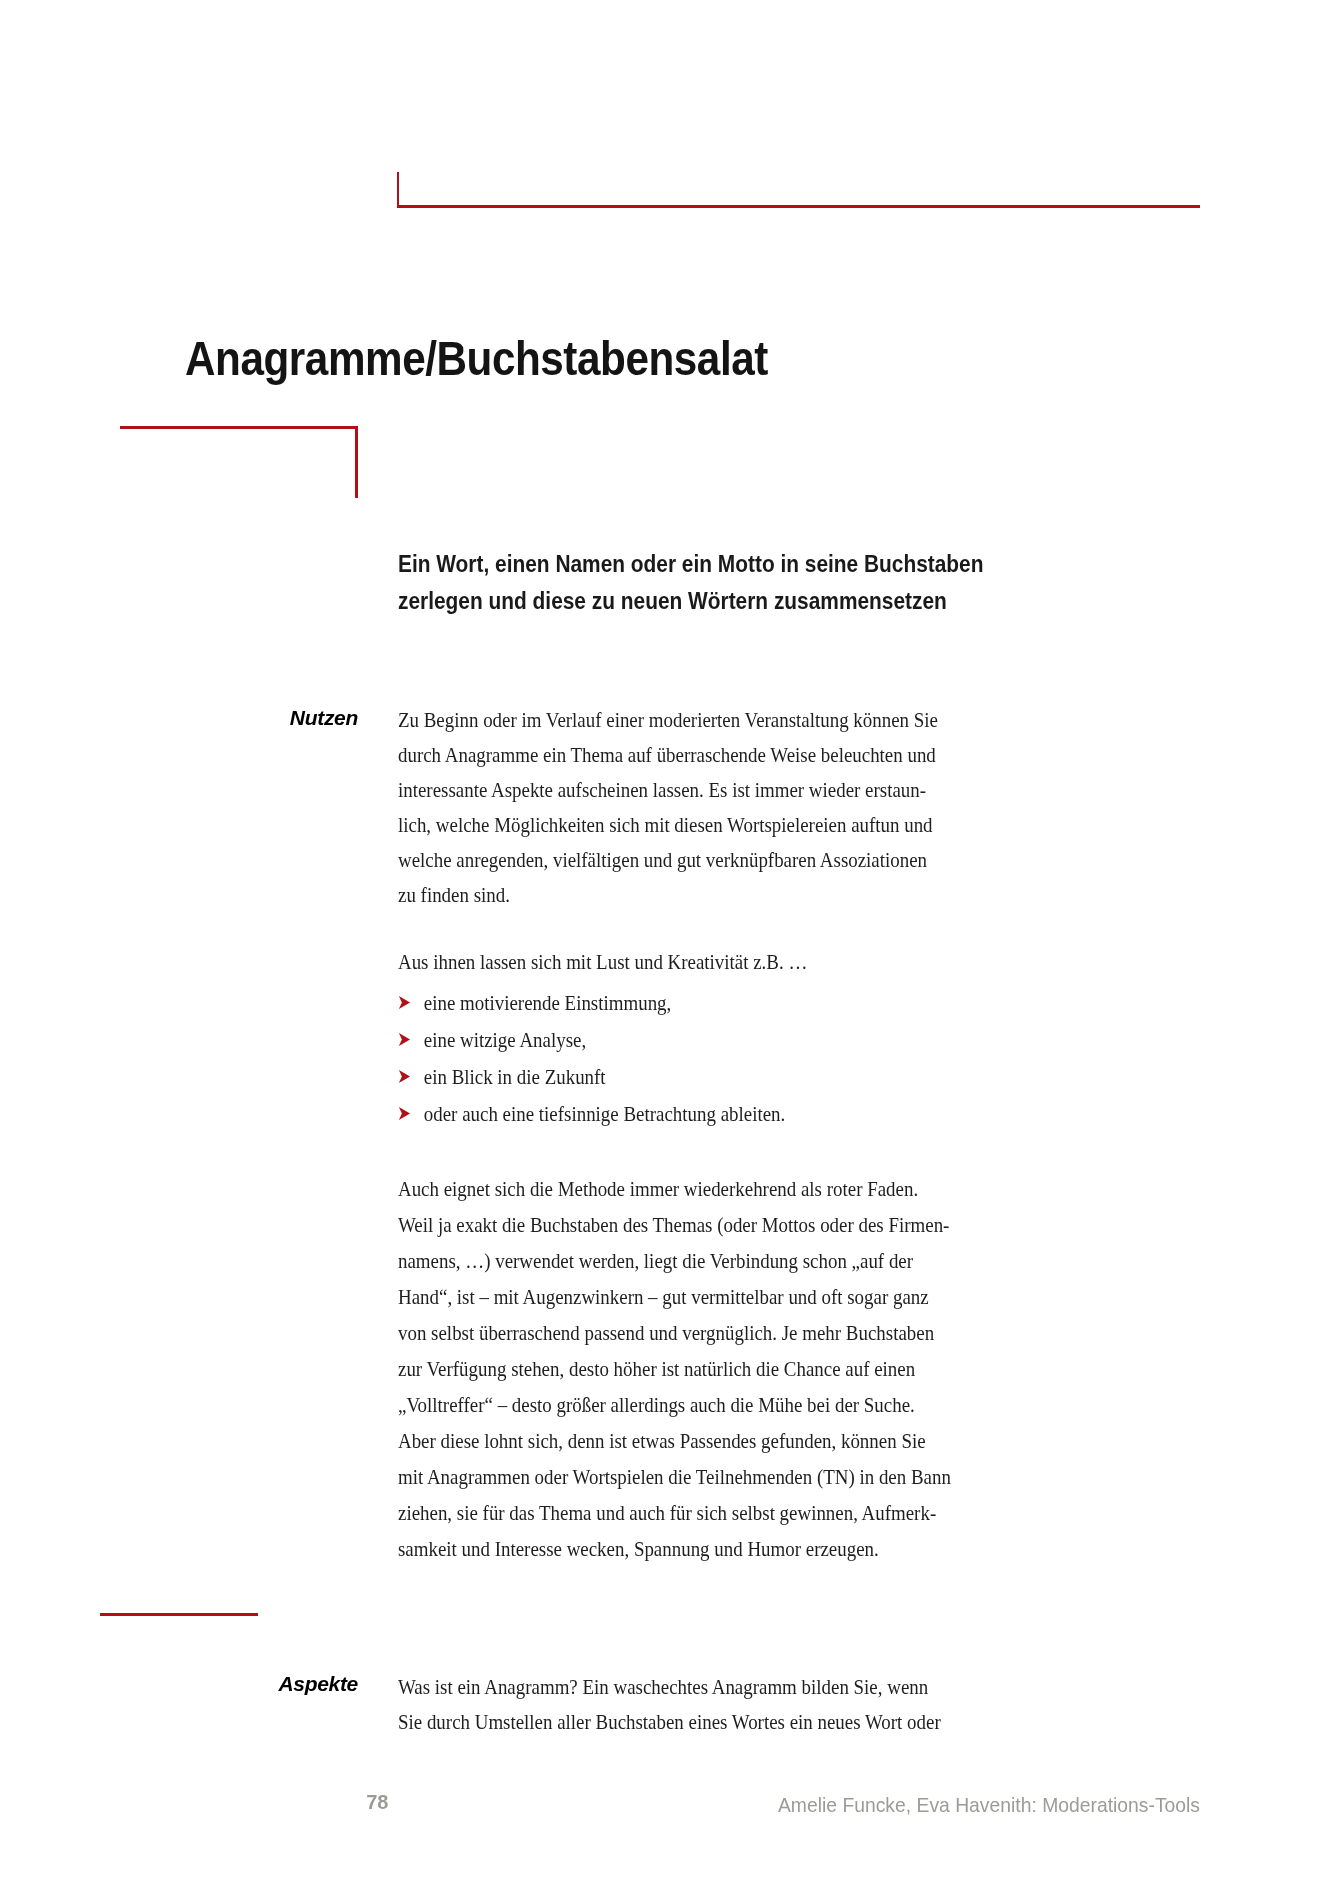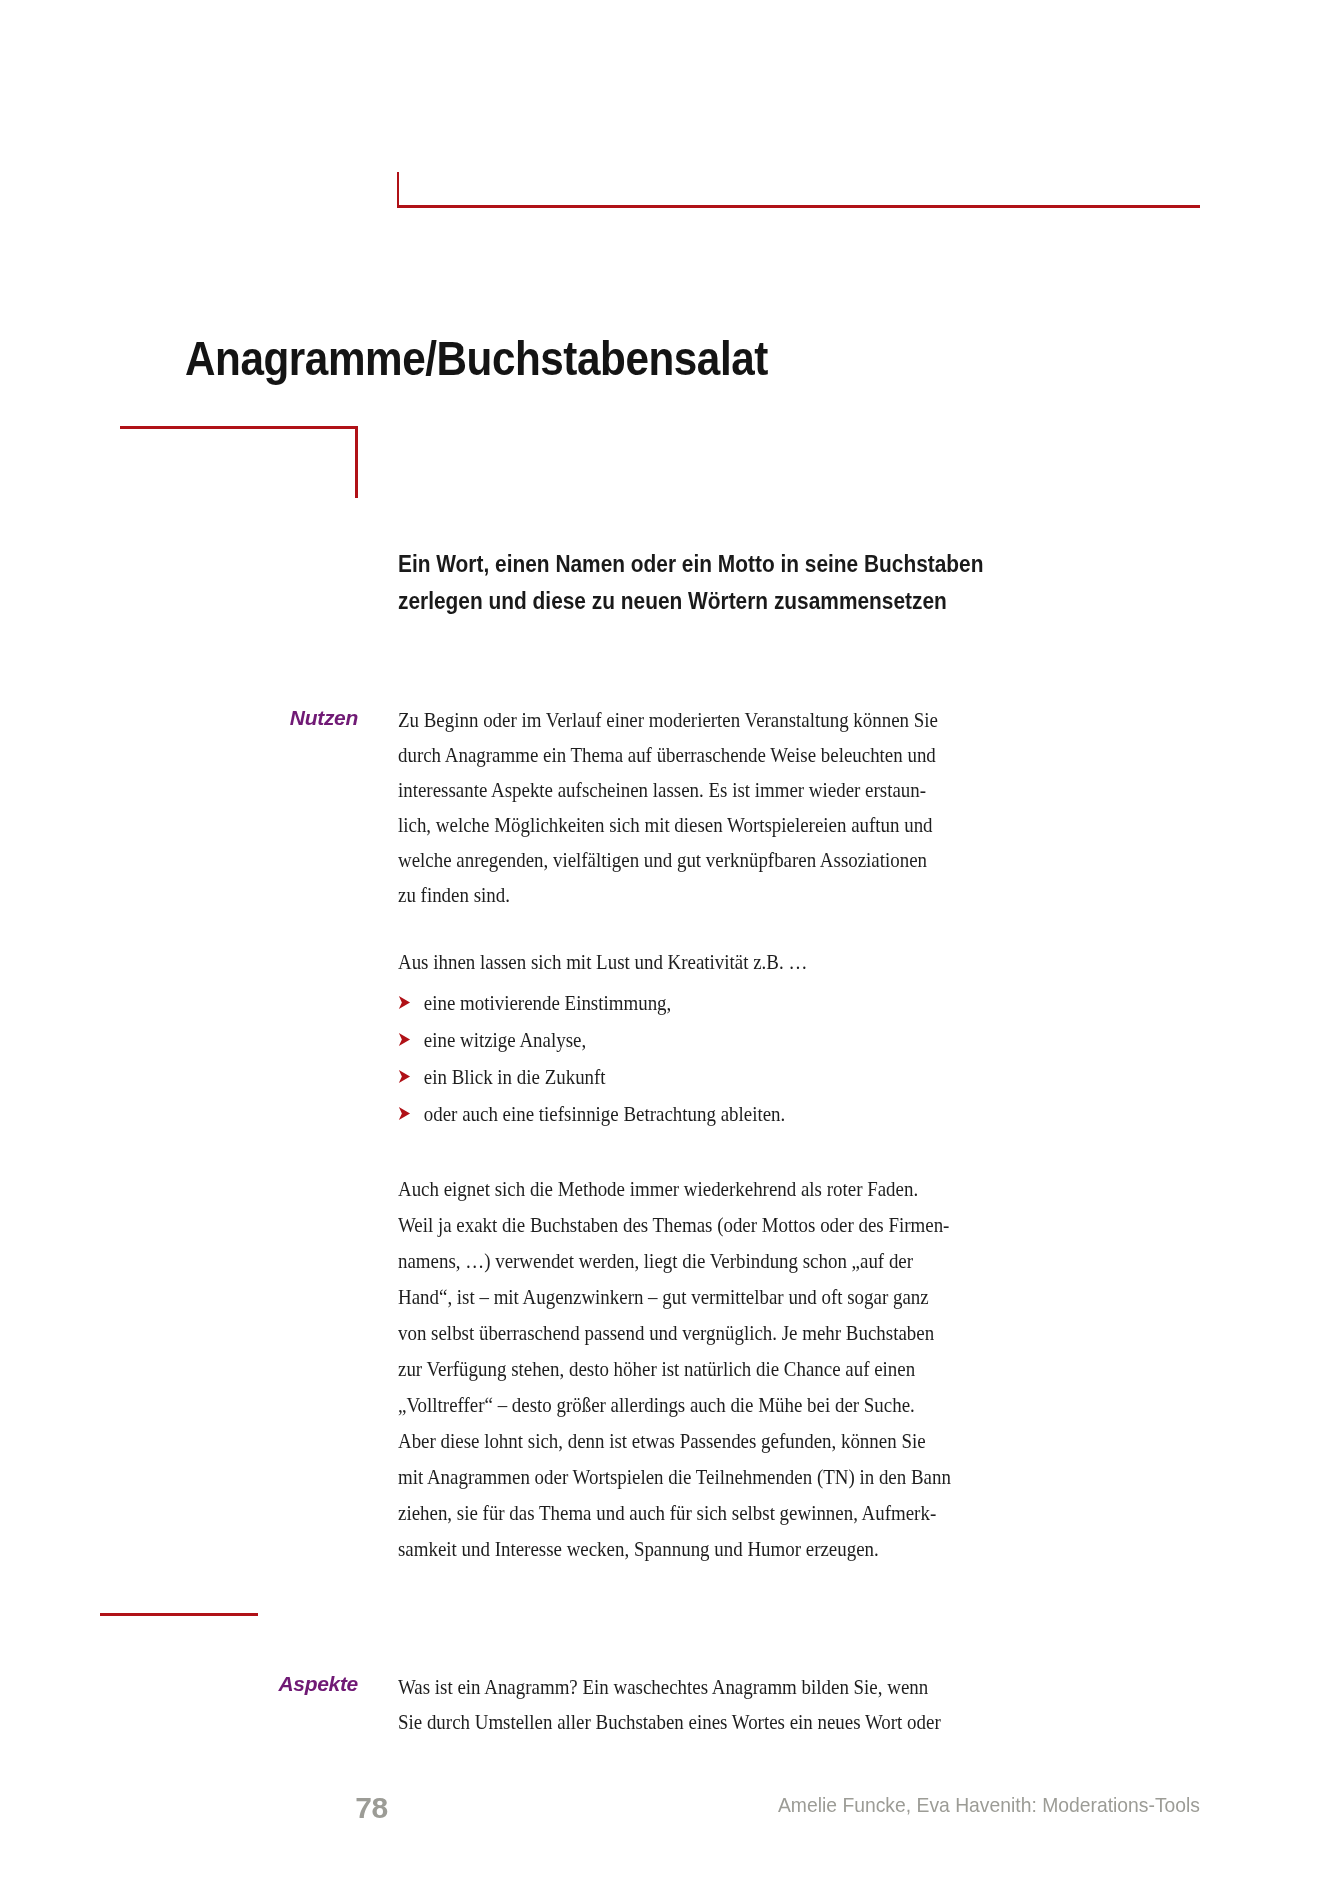--- a/index.html
+++ b/index.html
@@ -34,21 +34,21 @@
     position:absolute;left:398px;top:545px;
     font-size:24px;font-weight:bold;line-height:37px;
     transform:scaleX(0.87);transform-origin:0 0;
     color:#1a1a1a;white-space:nowrap;
   }
 
   
   .margin-label{
     position:absolute;left:218px;width:140px;text-align:right;
     font-size:21px;font-weight:bold;font-style:italic;
-    color:#701a75;letter-spacing:-0.3px;
+    color:#000000;letter-spacing:-0.3px;
   }
   #label-nutzen{top:706px;}
   #label-aktion{top:1672px;}
 
   
   .body-block{
     position:absolute;left:398px;
     font-family:"Liberation Serif", serif;
     font-size:22px;color:#1e1e1e;
     transform:scaleX(0.86);transform-origin:0 0;
@@ -62,21 +62,21 @@
 
   .bullet-row{display:flex;align-items:center;}
   .bullet-row .arrow{
     width:15px;height:15px;margin-right:15px;flex:0 0 auto;
     display:inline-block;
   }
 
   
   #footer-pagenum{
     position:absolute;left:328px;top:1791px;width:60px;text-align:right;
-    font-size:30px;font-weight:bold;color:#9c9c96;letter-spacing:-0.3px;
+    font-size:20px;font-weight:bold;color:#9c9c96;letter-spacing:-0.3px;
   }
   #footer-credit{
     position:absolute;left:650px;top:1793px;width:550px;text-align:right;
     font-size:21px;color:#9c9c96;
     transform:scaleX(0.92);transform-origin:100% 0;
     white-space:nowrap;
   }
 </style>
 </head>
 <body>

